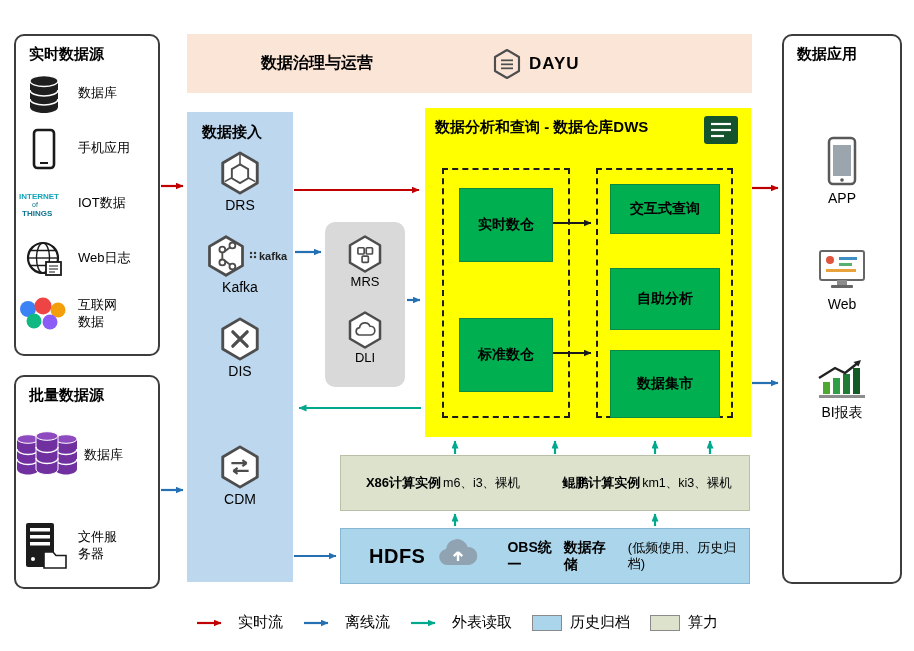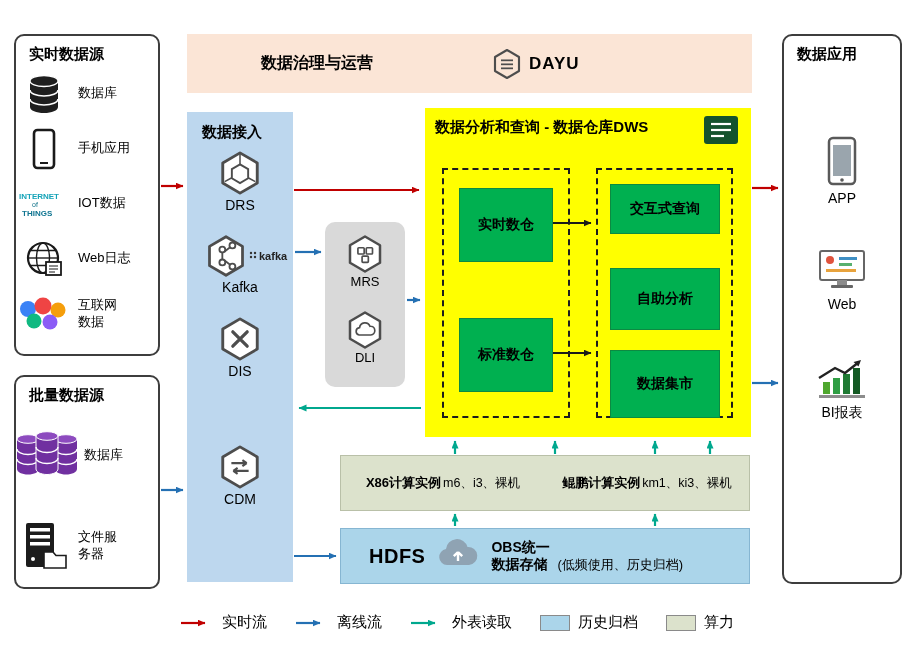--- a/index.html
+++ b/index.html
@@ -75,33 +75,33 @@
     background:var(--compute-fill,#DCE2CC);border:1px solid #b9c0a8;display:flex}
   .chalf{flex:1;display:flex;flex-direction:row;align-items:center;justify-content:center;gap:2px}
   .chalf .t{font-weight:bold;font-size:13px}
   .chalf .s{font-size:12.5px}
 
   
   .hdfs{position:absolute;left:340px;top:528px;width:410px;height:56px;
     background:var(--archive-fill,#ABD5EA);border:1px solid #86b6d2;
     display:flex;align-items:center;padding-left:28px;gap:10px}
   .hdfs .big{font-weight:bold;font-size:20px;letter-spacing:.5px}
-  .obsblock{display:flex;flex-direction:column;line-height:1.25;margin-left:0}
+  .obsblock{display:flex;line-height:1.25;margin-left:16px}
   .obsblock .b{font-weight:bold;font-size:14px}
   .obsline2{display:flex;align-items:baseline;gap:10px}
   .obsnote{font-size:13px;font-weight:normal}
 
   
   .p-apps{left:782px;top:34px;width:120px;height:550px}
   .appitem{position:absolute;width:100%;display:flex;flex-direction:column;align-items:center;gap:4px}
   .appitem .lbl{font-size:14px}
 
   
   .legend{position:absolute;left:0;top:613px;width:914px;display:flex;justify-content:center;
-    align-items:center;gap:28px;font-size:15px}
+    align-items:center;gap:20px;font-size:15px}
   .litem{display:flex;align-items:center;gap:8px}
   .swatch{width:30px;height:16px;border:1px solid #8a8a8a;display:inline-block}
   .sw-archive{background:var(--archive-fill,#ABD5EA)}
   .sw-compute{background:var(--compute-fill,#DCE2CC)}
 </style>
 </head>
 <body>
 
 <div class="canvas">
 

